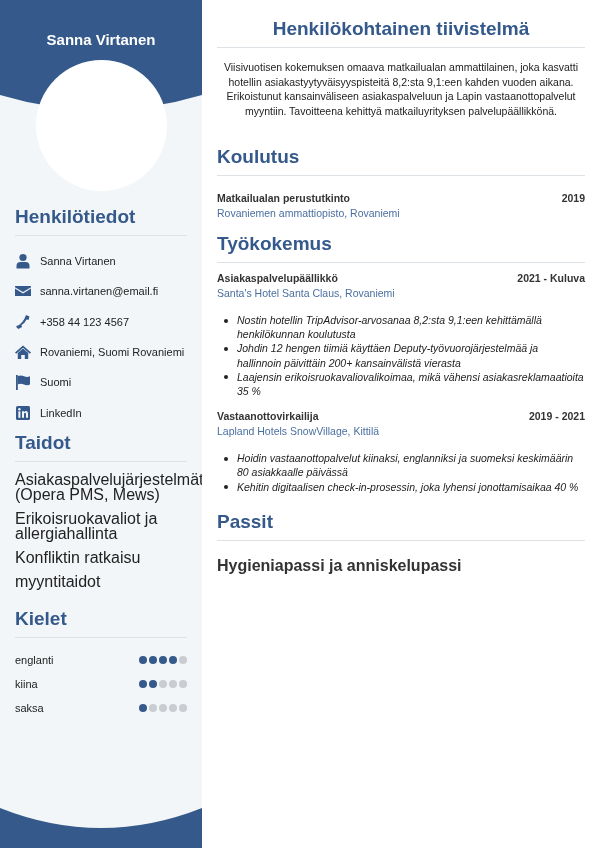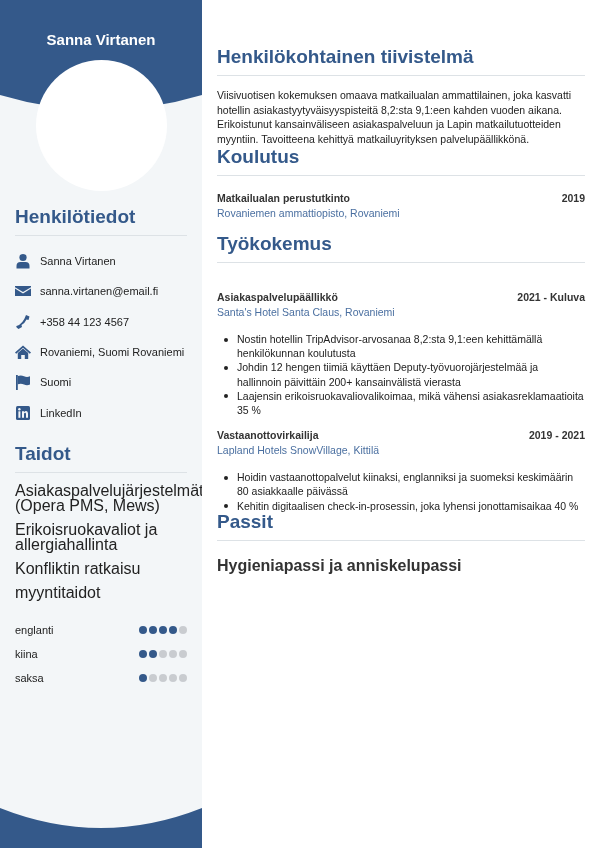--- a/index.html
+++ b/index.html
@@ -42,21 +42,21 @@
 
     .main { position: absolute; left: 217px; top: 0; width: 368px; }
     .main-section { position: absolute; left: 0; width: 368px; }
     .main-h {
       font-size: 19px; color: #34598a; padding-bottom: 7px;
       border-bottom: 1px solid #dde2e6;
     }
     .summary { font-size: 10.5px; line-height: 14.7px; margin-top: 12px; color: #222; }
     .entry-head { display: flex; justify-content: space-between; font-size: 10.5px; font-weight: bold; color: #333; }
     .entry-sub { font-size: 10.5px; color: #4a6fa0; margin-top: 3px; }
-    .bullets { margin-top: 14px; padding-left: 20px; font-size: 10.5px; line-height: 14.2px; color: #222; }
+    .bullets { margin-top: 14px; padding-left: 20px; font-size: 10.5px; line-height: 14.2px; color: #222; font-style: italic; }
     .bullets li { list-style: none; position: relative; }
     .bullets li::before { content: ""; position: absolute; left: -13px; top: 5.5px; width: 4px; height: 4px; border-radius: 50%; background: #222; }
     .cert { font-size: 16px; font-weight: bold; color: #333; }
   </style>
 </head>
 <body>
 
 <aside class="sidebar">
   <svg class="sidebar-top" viewBox="0 0 202 160" preserveAspectRatio="none">
     <path d="M0 0 H202 V95 Q101 125 0 95 Z" fill="#34598a"></path>
@@ -118,31 +118,32 @@
               <rect x="3.4" y="6.3" width="2" height="6.5" fill="#f3f6f8"></rect>
               <circle cx="4.4" cy="4.2" r="1.2" fill="#f3f6f8"></circle>
               <path d="M7 6.3 H9 V7.3 Q9.8 6.1 11.2 6.1 Q13 6.1 13 8.6 V12.8 H11 V9 Q11 7.8 10.1 7.8 Q9 7.8 9 9.2 V12.8 H7 Z" fill="#f3f6f8"></path>
             </svg>
           </span>
         <span>LinkedIn</span>
       </div>
     </div>
   </section>
 
-  <section class="side-section" style="top:443px;">
+  <section class="side-section" style="top:432px;">
     <h2 class="side-h">Taidot</h2>
     <div class="skills">
       <div class="skill">Asiakaspalvelujärjestelmät (Opera PMS, Mews)</div>
       <div class="skill">Erikoisruokavaliot ja allergiahallinta</div>
       <div class="skill">Konfliktin ratkaisu</div>
       <div class="skill">myyntitaidot</div>
     </div>
   </section>
 
   <section class="side-section" style="top:608px;">
+    <h2 class="side-h">Kielet</h2>
     <div class="langs">
       <div class="lang">
         <span>englanti</span>
         <span class="dots">
             <span class="dot on"></span>
             <span class="dot on"></span>
             <span class="dot on"></span>
             <span class="dot on"></span>
             <span class="dot"></span>
           </span>
@@ -169,39 +170,39 @@
       </div>
     </div>
   </section>
 
   <svg class="sidebar-bottom" viewBox="0 0 202 78" preserveAspectRatio="none">
     <path d="M0 38 Q101 78 202 38 V78 H0 Z" fill="#34598a"></path>
   </svg>
 </aside>
 
 <main class="main">
-  <section class="main-section" style="top:46px;">
+  <section class="main-section" style="top:18px;text-align:center;">
     <h2 class="main-h">Henkilökohtainen tiivistelmä</h2>
-    <p class="summary">Viisivuotisen kokemuksen omaava matkailualan ammattilainen, joka kasvatti hotellin asiakastyytyväisyyspisteitä 8,2:sta 9,1:een kahden vuoden aikana. Erikoistunut kansainväliseen asiakaspalveluun ja Lapin matkailutuotteiden myyntiin. Tavoitteena kehittyä matkailuyrityksen palvelupäällikkönä.</p>
+    <p class="summary">Viisivuotisen kokemuksen omaava matkailualan ammattilainen, joka kasvatti hotellin asiakastyytyväisyyspisteitä 8,2:sta 9,1:een kahden vuoden aikana. Erikoistunut kansainväliseen asiakaspalveluun ja Lapin vastaanottopalvelut myyntiin. Tavoitteena kehittyä matkailuyrityksen palvelupäällikkönä.</p>
   </section>
 
   <section class="main-section" style="top:146px;">
     <h2 class="main-h">Koulutus</h2>
     <div style="margin-top:16px;">
       <div class="entry-head">
         <span>Matkailualan perustutkinto</span>
         <span>2019</span>
       </div>
       <div class="entry-sub">Rovaniemen ammattiopisto, Rovaniemi</div>
     </div>
   </section>
 
   <section class="main-section" style="top:233px;">
     <h2 class="main-h">Työkokemus</h2>
-    <div style="margin-top:28px;">
+    <div style="margin-top:9px;">
       <div class="entry-head">
         <span>Asiakaspalvelupäällikkö</span>
         <span>2021 - Kuluva</span>
       </div>
       <div class="entry-sub">Santa's Hotel Santa Claus, Rovaniemi</div>
       <ul class="bullets">
         <li>Nostin hotellin TripAdvisor-arvosanaa 8,2:sta 9,1:een kehittämällä henkilökunnan koulutusta</li>
         <li>Johdin 12 hengen tiimiä käyttäen Deputy-työvuorojärjestelmää ja hallinnoin päivittäin 200+ kansainvälistä vierasta</li>
         <li>Laajensin erikoisruokavaliovalikoimaa, mikä vähensi asiakasreklamaatioita 35 %</li>
       </ul>

